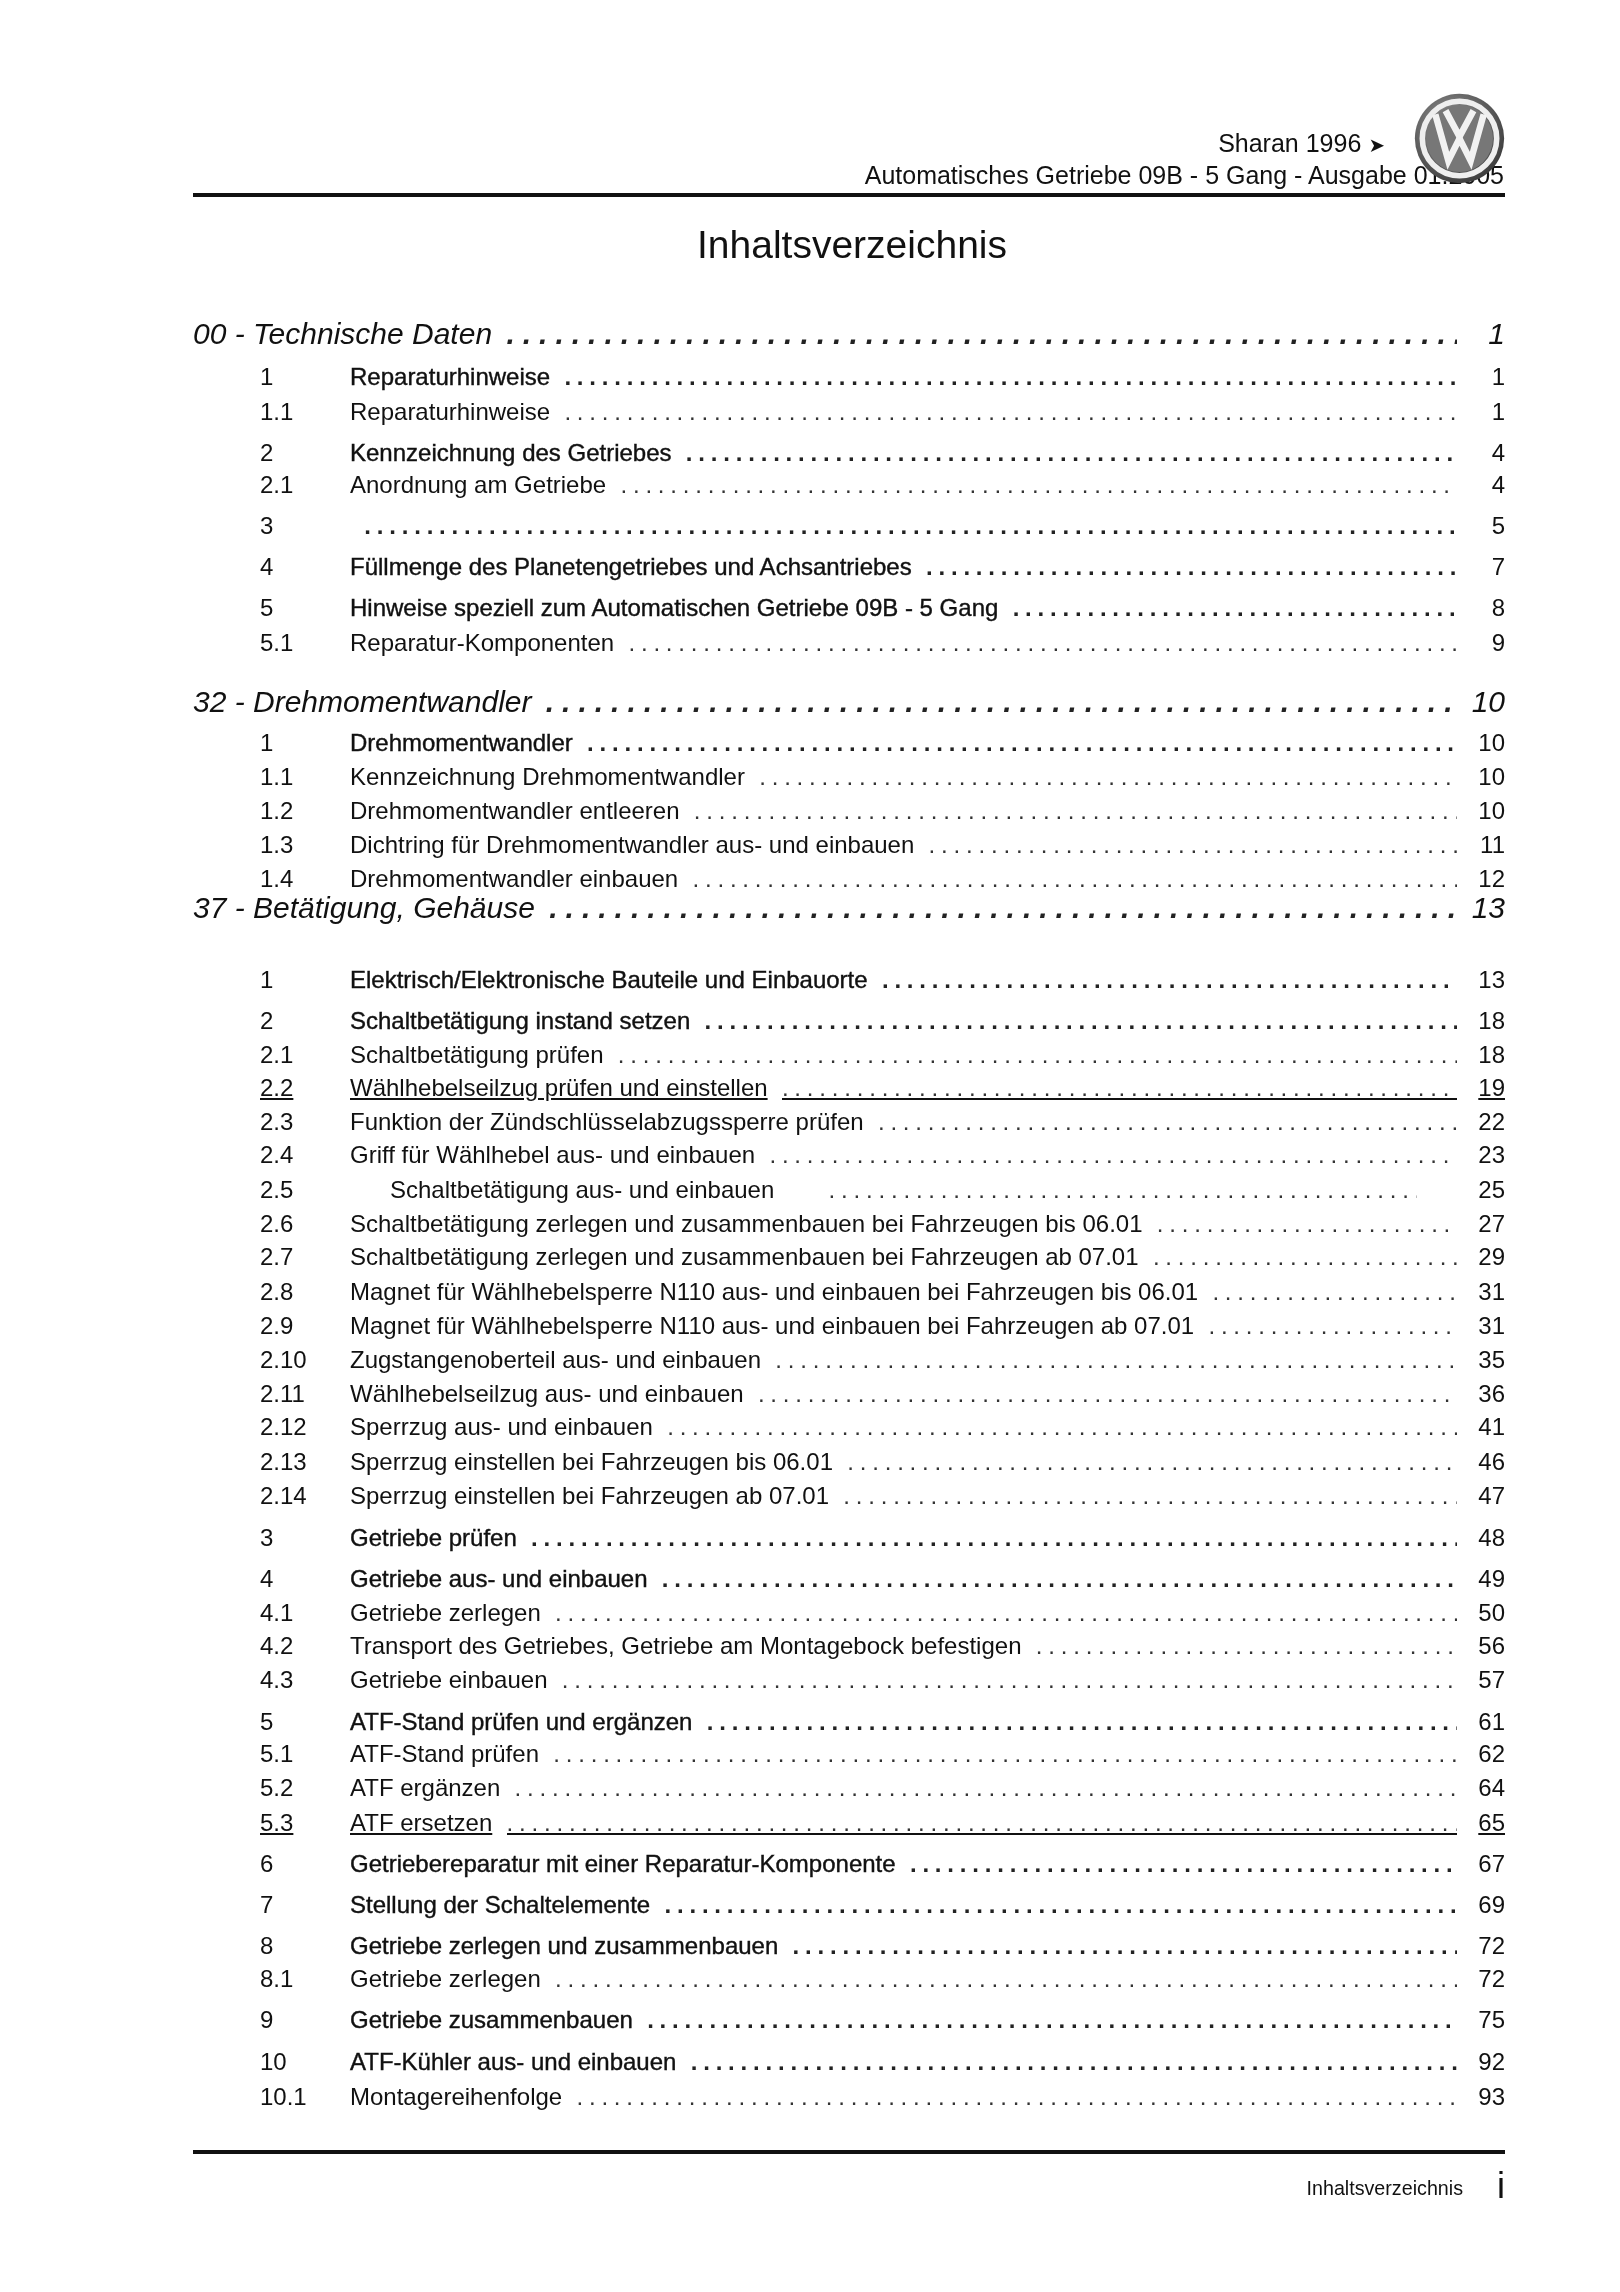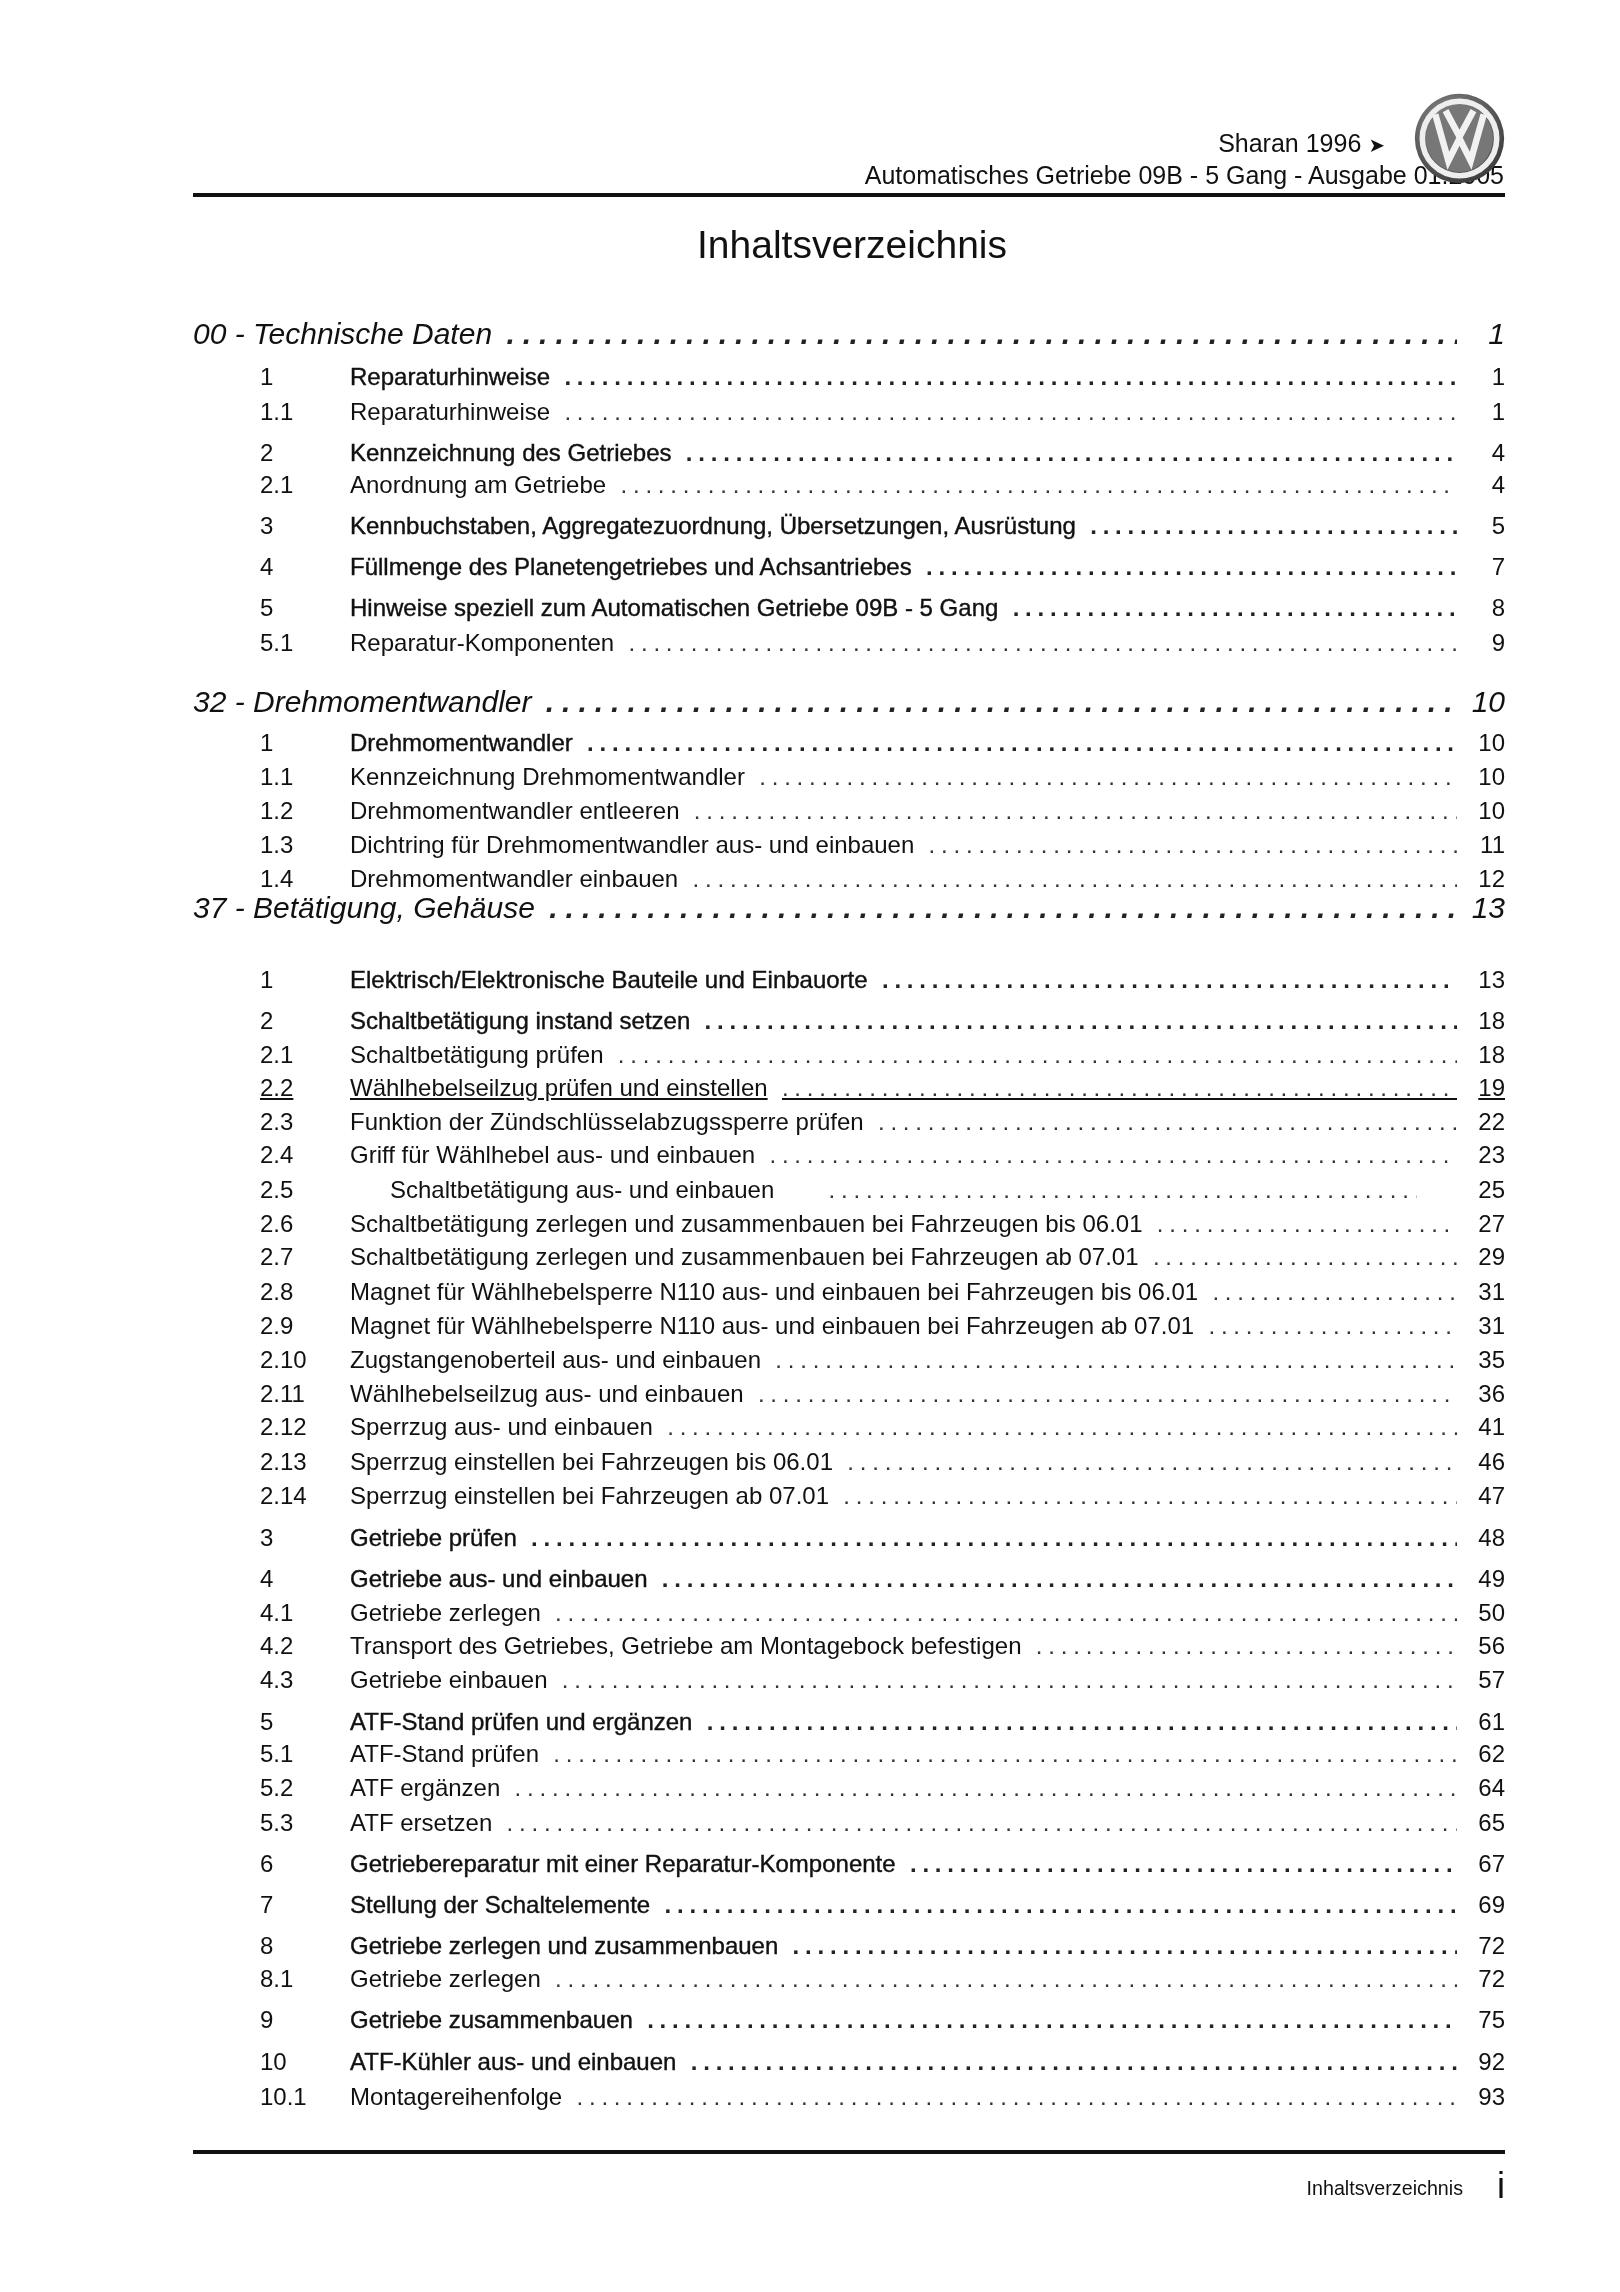--- a/index.html
+++ b/index.html
@@ -77,21 +77,20 @@
       <span class="page">4</span>
     </div>
     <div class="toc-row l2" style="top: 485px;">
       <span class="num">2.1</span>
       <span class="title">Anordnung am Getriebe</span>
       <span class="leader">................................................................................................................................................................</span>
       <span class="page">4</span>
     </div>
     <div class="toc-row l1" style="top: 526px;">
       <span class="num">3</span>
-      <span class="title">Kennbuchstaben, Aggregatezuordnung, Übersetzungen, Ausrüstung</span>
       <span class="leader">................................................................................................................................................................</span>
       <span class="page">5</span>
     </div>
     <div class="toc-row l1" style="top: 567px;">
       <span class="num">4</span>
       <span class="title">Füllmenge des Planetengetriebes und Achsantriebes</span>
       <span class="leader">................................................................................................................................................................</span>
       <span class="page">7</span>
     </div>
     <div class="toc-row l1" style="top: 608px;">
@@ -283,21 +282,21 @@
       <span class="title">ATF-Stand prüfen</span>
       <span class="leader">................................................................................................................................................................</span>
       <span class="page">62</span>
     </div>
     <div class="toc-row l2" style="top: 1788px;">
       <span class="num">5.2</span>
       <span class="title">ATF ergänzen</span>
       <span class="leader">................................................................................................................................................................</span>
       <span class="page">64</span>
     </div>
-    <div class="toc-row l2" style="top: 1823px;">
+    <div class="toc-row l2" style="top: 1823px; text-decoration: underline;">
       <span class="num">5.3</span>
       <span class="title">ATF ersetzen</span>
       <span class="leader">................................................................................................................................................................</span>
       <span class="page">65</span>
     </div>
     <div class="toc-row l1" style="top: 1864px;">
       <span class="num">6</span>
       <span class="title">Getriebereparatur mit einer Reparatur-Komponente</span>
       <span class="leader">................................................................................................................................................................</span>
       <span class="page">67</span>

